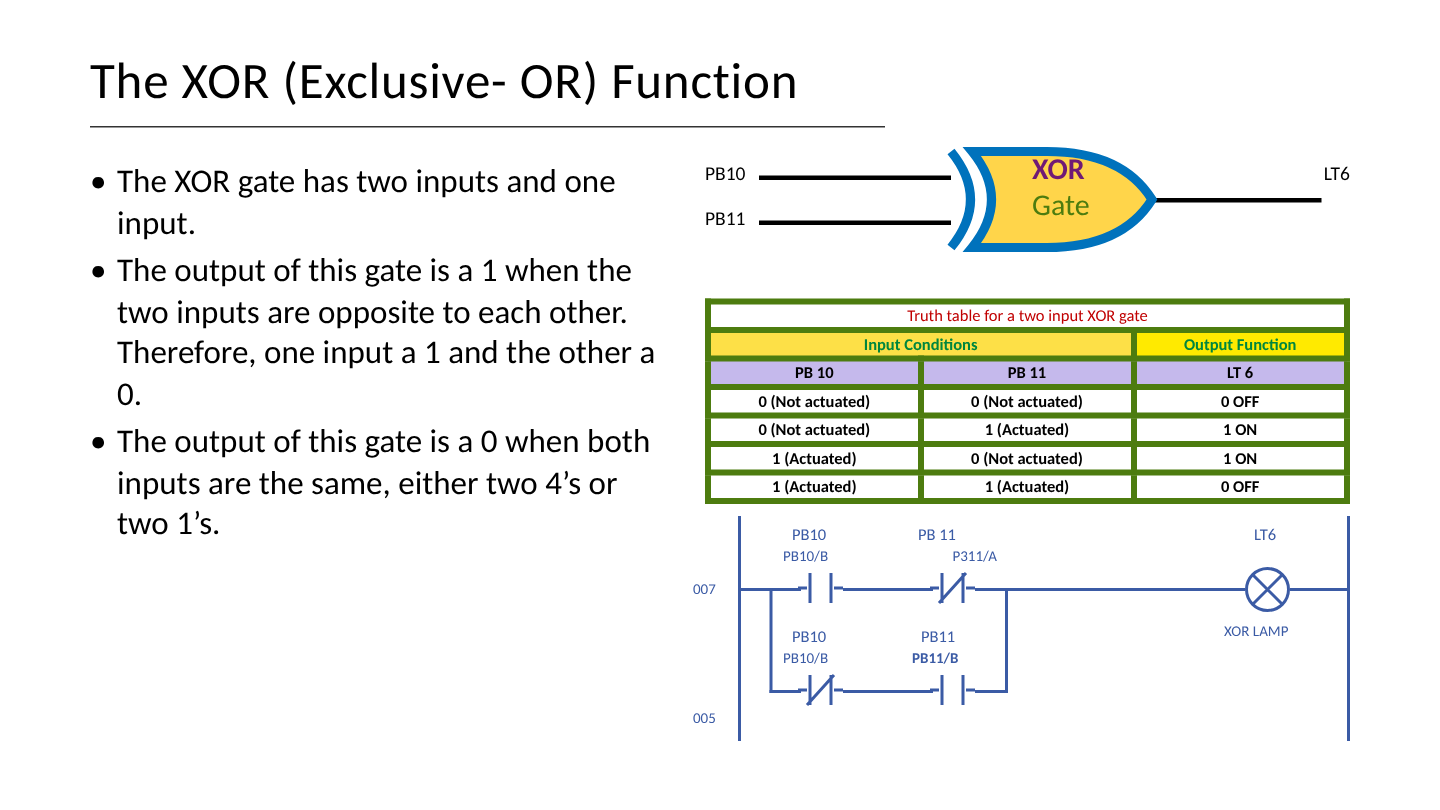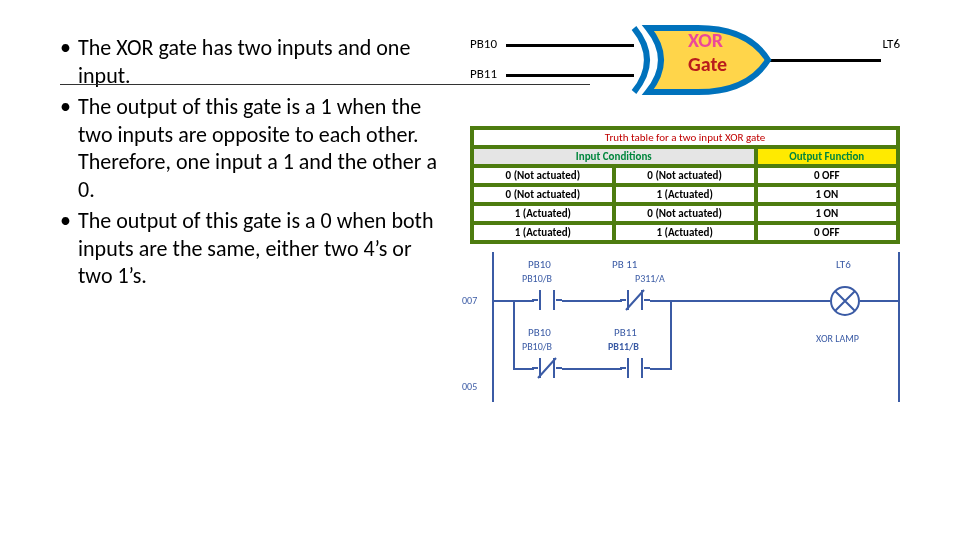--- a/index.html
+++ b/index.html
@@ -16,38 +16,39 @@
   .bullet .txt { flex: 1; }
   
   .gate-wrap { position: relative; height: 80px; margin-bottom: 12px; }
   .gate-wrap .lbl { position: absolute; font-size: 13px; font-weight: 400; }
   .gate-wrap .wire { position: absolute; height: 3px; background: #000; }
   .gate-svg { position: absolute; }
   
   .tt { border-collapse: collapse; width: 100%; font-size: 11px; margin-bottom: 8px; }
   .tt th, .tt td { border: 4px solid #4d7c0f; padding: 1px 4px; text-align: center; }
   .tt .hdr-title { background: #fff; color: #c00000; font-weight: 400; }
-  .tt .hdr-in { background: #e5e5e5; color: #00863d; font-weight: 700; }
+  .tt .hdr-in { background: #fde047; color: #00863d; font-weight: 700; }
   .tt .hdr-out { background: #ffea00; color: #00863d; font-weight: 700; }
   .tt .col-lbl { background: #c5b9ec; color: #000; font-weight: 700; }
   .tt tbody td { font-weight: 700; }
   
   .ladder { position: relative; height: 150px; width: 100%; font-size: 11px; color: #3b5ba5; }
   .ladder .rail { position: absolute; top: 0; bottom: 0; width: 2px; background: #3b5ba5; }
   .ladder .rail.left { left: 22px; }
   .ladder .rail.right { right: 0px; }
   .ladder .rung { position: absolute; height: 2px; background: #3b5ba5; }
   .ladder .txt { position: absolute; white-space: nowrap; }
   .ladder .small { font-size: 10px; color: #3b5ba5; }
   .ladder svg { position: absolute; overflow: visible; }
 </style>
 </head>
 <body>
 
 <div class="slide">
+  <h1 class="title">The XOR (Exclusive- OR) Function</h1>
   <div class="title-underline"></div>
 
   <div class="cols">
 
     <div class="left">
       <div class="bullets">
         <div class="bullet">
           <span class="dot">•</span>
           <span class="txt">The XOR gate has two inputs and one input.</span>
         </div>
@@ -68,32 +69,37 @@
         <span class="lbl" style="left:0;top:2px;">PB10</span>
         <span class="lbl" style="left:0;top:32px;">PB11</span>
         <span class="lbl" style="right:0;top:2px;">LT6</span>
         <div class="wire" style="left:36px;top:10px;width:128px;"></div>
         <div class="wire" style="left:36px;top:40px;width:128px;"></div>
         <div class="wire" style="left:295px;top:25px;width:116px;"></div>
         <svg class="gate-svg" style="left:150px;top:-12px;" width="160" height="76" viewBox="0 0 160 76">
           <path d="M14 6 Q40 38 14 70" fill="none" stroke="#0072bc" stroke-width="6"></path>
           <path d="M28 6 Q54 38 28 70 L78 70 Q128 70 148 38 Q128 6 78 6 Z" fill="#ffd54a" stroke="#0072bc" stroke-width="6"></path>
         </svg>
-        <span class="lbl" style="left:218px;top:-6px;font-size:20px;color:#ec4899;font-weight:700;">XOR</span>
-        <span class="lbl" style="left:218px;top:18px;font-size:20px;color:#b91c1c;font-weight:700;">Gate</span>
+        <span class="lbl" style="left:218px;top:-6px;font-size:20px;color:#701a75;font-weight:700;">XOR</span>
+        <span class="lbl" style="left:218px;top:18px;font-size:20px;color:#4d7c0f;font-weight:400;">Gate</span>
       </div>
 
       <table class="tt">
         <thead>
           <tr>
               <th colspan="3" class="hdr-title">Truth table for a two input XOR gate</th>
             </tr>
           <tr>
             <th colspan="2" class="hdr-in">Input Conditions</th>
             <th class="hdr-out">Output Function</th>
+          </tr>
+          <tr>
+            <th class="col-lbl">PB 10</th>
+            <th class="col-lbl">PB 11</th>
+            <th class="col-lbl">LT 6</th>
           </tr>
         </thead>
         <tbody>
           <tr>
             <td>0 (Not actuated)</td>
             <td>0 (Not actuated)</td>
             <td>0 OFF</td>
           </tr>
           <tr>
             <td>0 (Not actuated)</td>
@@ -130,21 +136,21 @@
           </svg>
         <span class="txt" style="left:142px;top:6px;">PB 11</span>
         <span class="txt small" style="left:138px;top:20px;margin-left:27px;">P311/A</span>
         <div class="rung" style="left:180px;top:48px;width:180px;"></div>
 
         <svg style="left:358px;top:32px;" width="34" height="34">
           <circle cx="17" cy="17" r="14" stroke="#3b5ba5" stroke-width="2" fill="none"></circle>
           <path d="M7 7 L27 27 M27 7 L7 27" stroke="#3b5ba5" stroke-width="2"></path>
         </svg>
         <span class="txt" style="left:366px;top:6px;">LT6</span>
-        <span class="txt small" style="left:346px;top:70px;margin-top:10px;">XOR  LAMP</span>
+        <span class="txt small" style="left:346px;top:70px;">XOR  LAMP</span>
         <div class="rung" style="left:390px;top:48px;width:38px;"></div>
 
         <div class="rung" style="left:43px;top:48px;width:2px;height:70px;"></div>
         <div class="rung" style="left:200px;top:48px;width:2px;height:70px;"></div>
 
         <span class="txt small" style="left:-8px;top:128px;">005</span>
         <div class="rung" style="left:43px;top:116px;width:21px;"></div>
         <svg style="left:62px;top:104px;" width="30" height="24">
             <path d="M0 12 h6 M24 12 h6 M8 2 v20 M22 2 v20 M6 22 L24 2" stroke="#3b5ba5" stroke-width="2" fill="none"></path>
           </svg>

